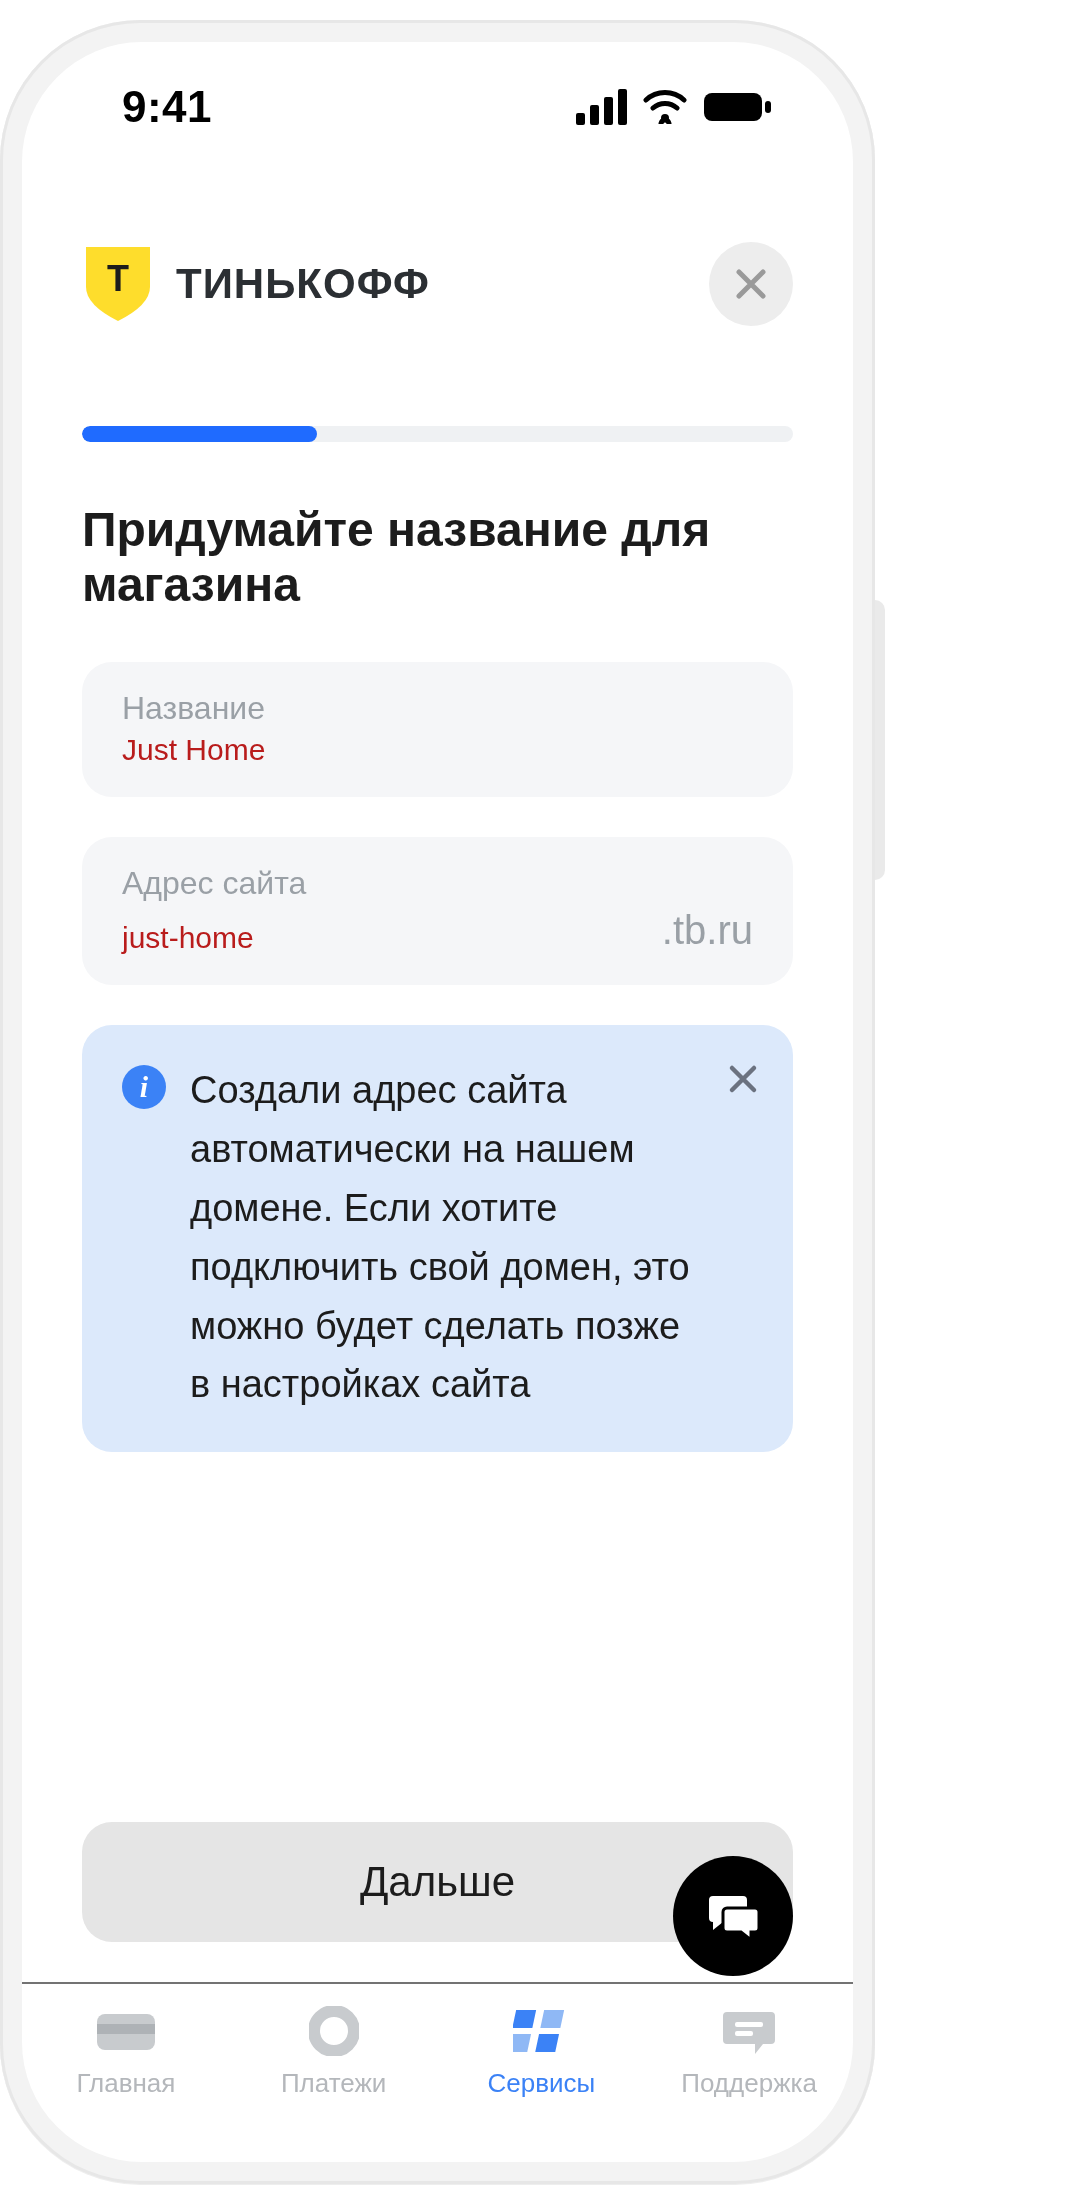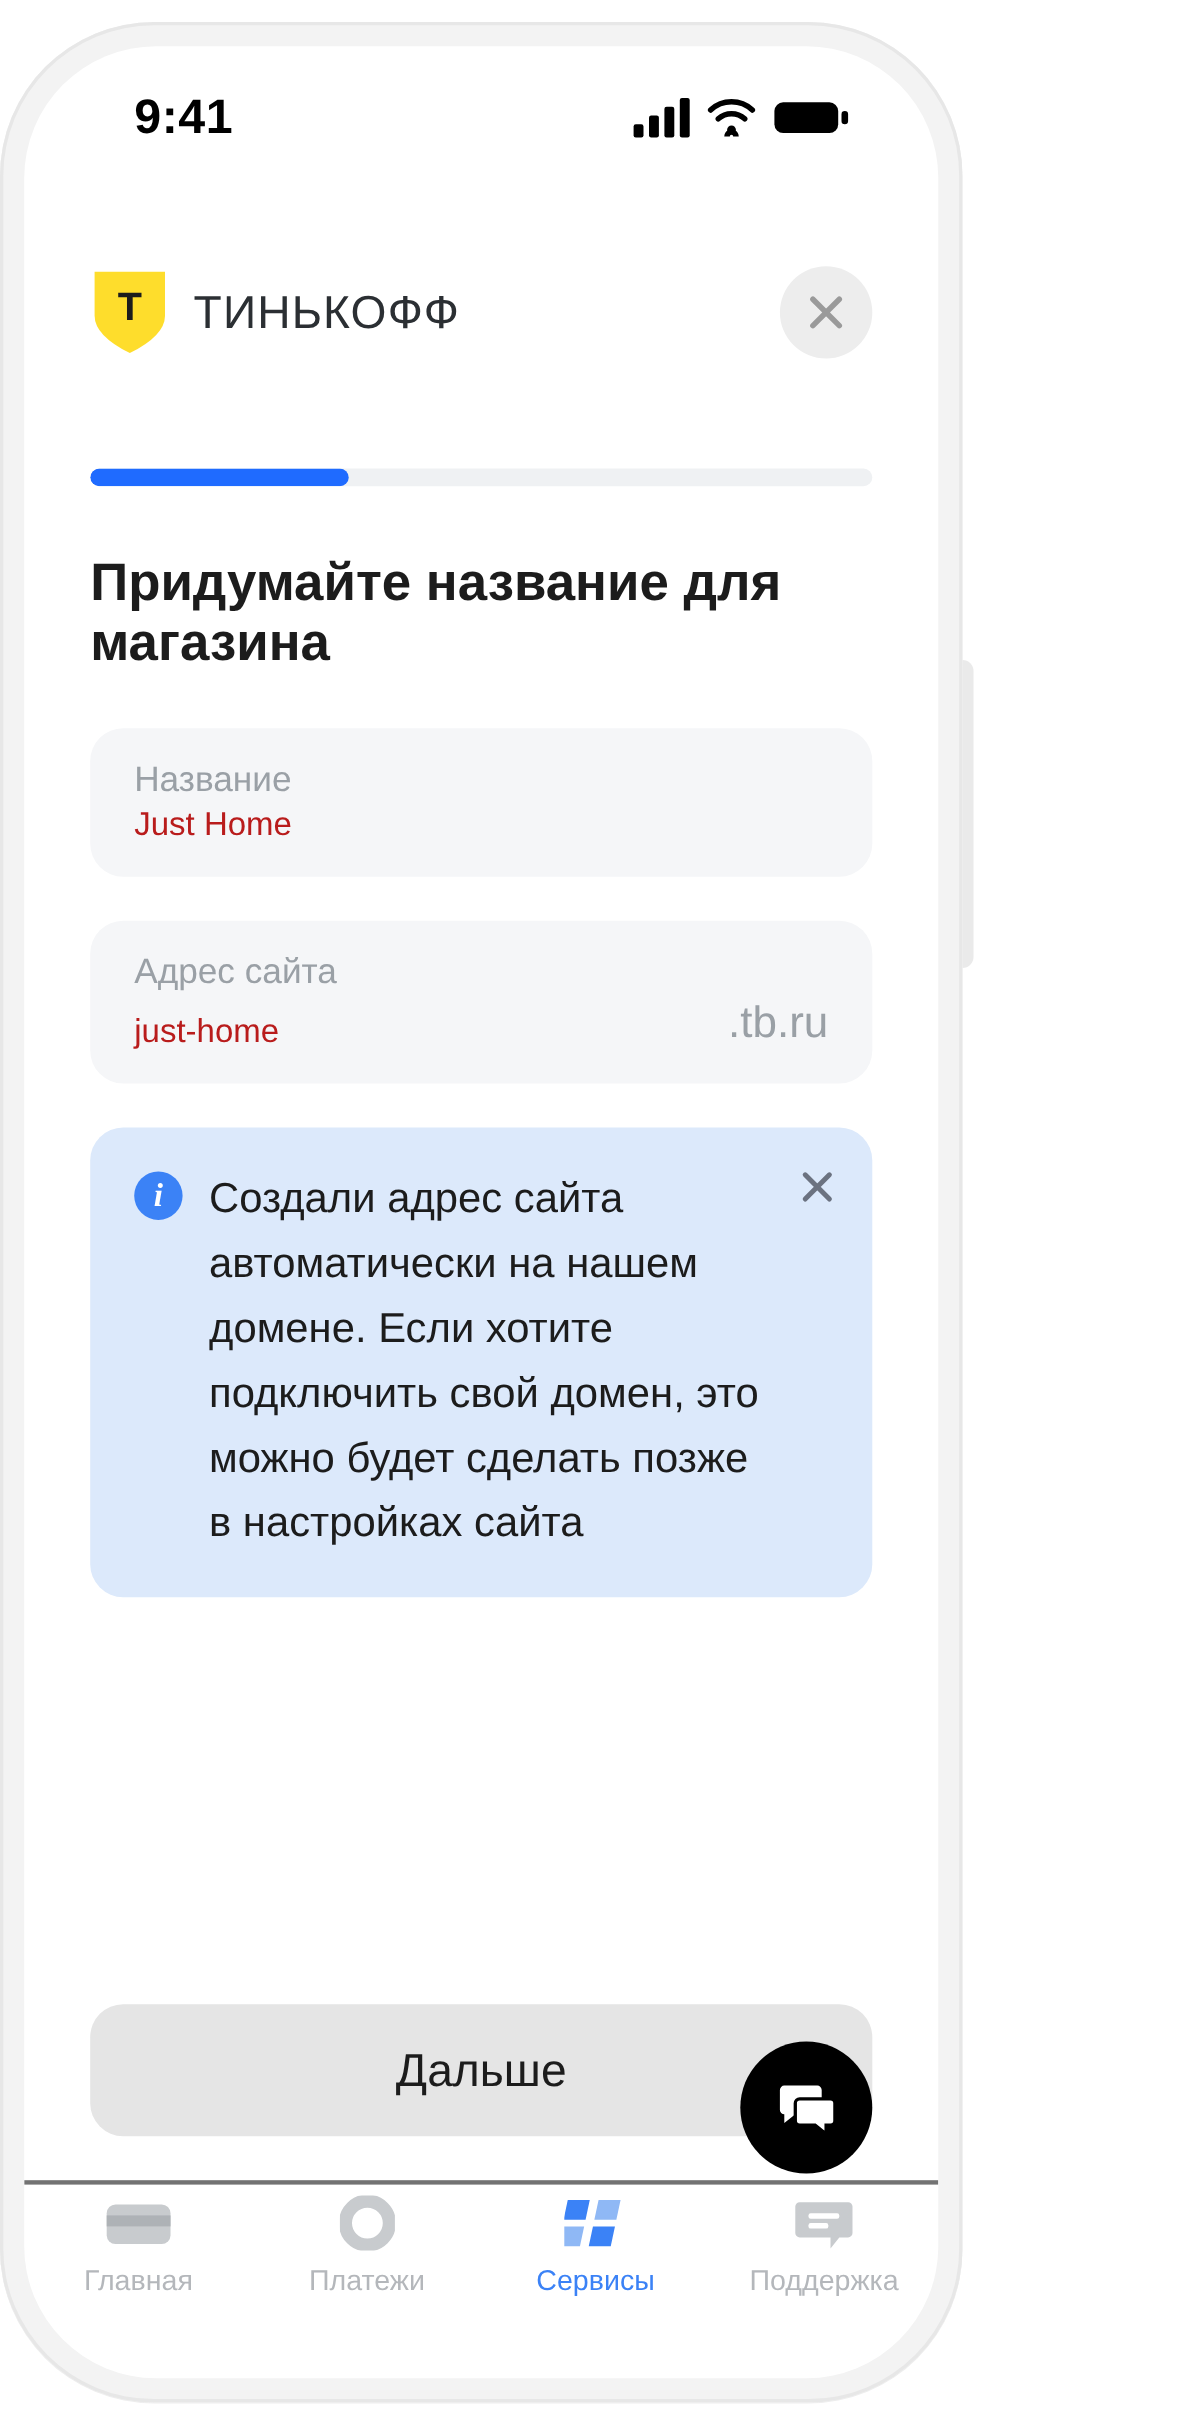--- a/index.html
+++ b/index.html
@@ -31,21 +31,21 @@
   .sig-bars span { width:9px; background:#000; border-radius:2px; display:block; }
   .sig-bars span:nth-child(1){height:12px;} .sig-bars span:nth-child(2){height:20px;}
   .sig-bars span:nth-child(3){height:28px;} .sig-bars span:nth-child(4){height:36px;}
   .wifi-icon svg, .battery-icon svg { display:block; }
 
   
   .header { display:flex; align-items:center; justify-content:space-between; padding: 70px 60px 40px 60px; }
   .brand { display:flex; align-items:center; gap: 22px; }
   .brand-logo { width:72px; height:82px; position:relative; }
   .brand-logo svg { width:100%; height:100%; }
-  .brand-text { font-size: 42px; font-weight: 400; letter-spacing: 1px; color:#2b2f33; }
+  .brand-text { font-size: 42px; font-weight: 700; letter-spacing: 1px; color:#2b2f33; }
   .close-btn { width:84px; height:84px; border-radius:50%; background:#ededed; display:flex; align-items:center; justify-content:center; cursor:pointer; }
   .close-btn svg { width:36px; height:36px; stroke:#9a9a9a; stroke-width:5; stroke-linecap:round; }
 
   
   .progress-wrap { padding: 60px 60px 0 60px; }
   .progress { width:100%; height:16px; background:#eff1f3; border-radius:10px; overflow:hidden; }
   .progress-fill { height:100%; background:#1f6bff; border-radius:10px; }
 
   
   .heading { padding: 60px 60px 0 60px; font-size: 48px; font-weight: 800; color:#1c1c1c; }
@@ -65,21 +65,21 @@
   .info-close { position:absolute; top:36px; right:32px; width:36px; height:36px; cursor:pointer; }
   .info-close svg { width:100%; height:100%; stroke:#6b7280; stroke-width:4.5; stroke-linecap:round; }
 
   
   .footer { padding: 0 60px 40px 60px; position:relative; }
   .primary-btn { width:100%; height:120px; background:#e5e5e5; border-radius:30px; border:none; font-size:42px; font-weight:500; color:#1c1c1c; cursor:pointer; }
   .chat-fab { position:absolute; right:60px; bottom:6px; width:120px; height:120px; border-radius:50%; background:#000; display:flex; align-items:center; justify-content:center; cursor:pointer; }
   .chat-fab svg { width:60px; height:60px; }
 
   
-  .tabbar { height:180px; border-top:4px solid #737373; display:flex; justify-content:center; align-items:flex-start; padding-top:10px; }
+  .tabbar { height:180px; border-top:2px solid #737373; display:flex; justify-content:center; align-items:flex-start; padding-top:22px; }
   .tab { display:flex; flex-direction:column; align-items:center; gap:12px; width:25%; cursor:pointer; }
   .tab-icon { width:62px; height:50px; display:flex; align-items:center; justify-content:center; }
   .tab-label { font-size:26px; color:#b4b7bb; }
   .tab.active .tab-label { color:#3b82f6; }
 </style>
 </head>
 <body>
 
 <div class="stage">
   <div class="phone">

